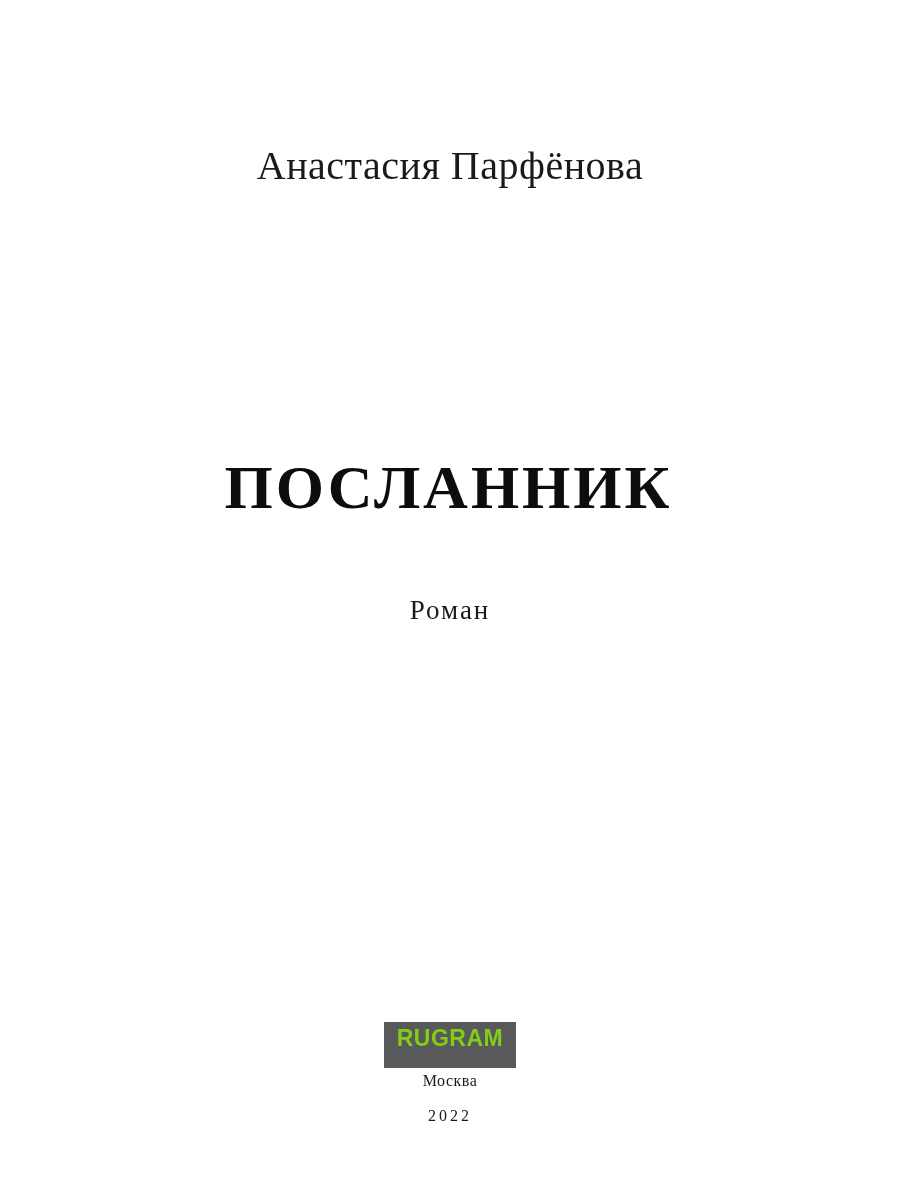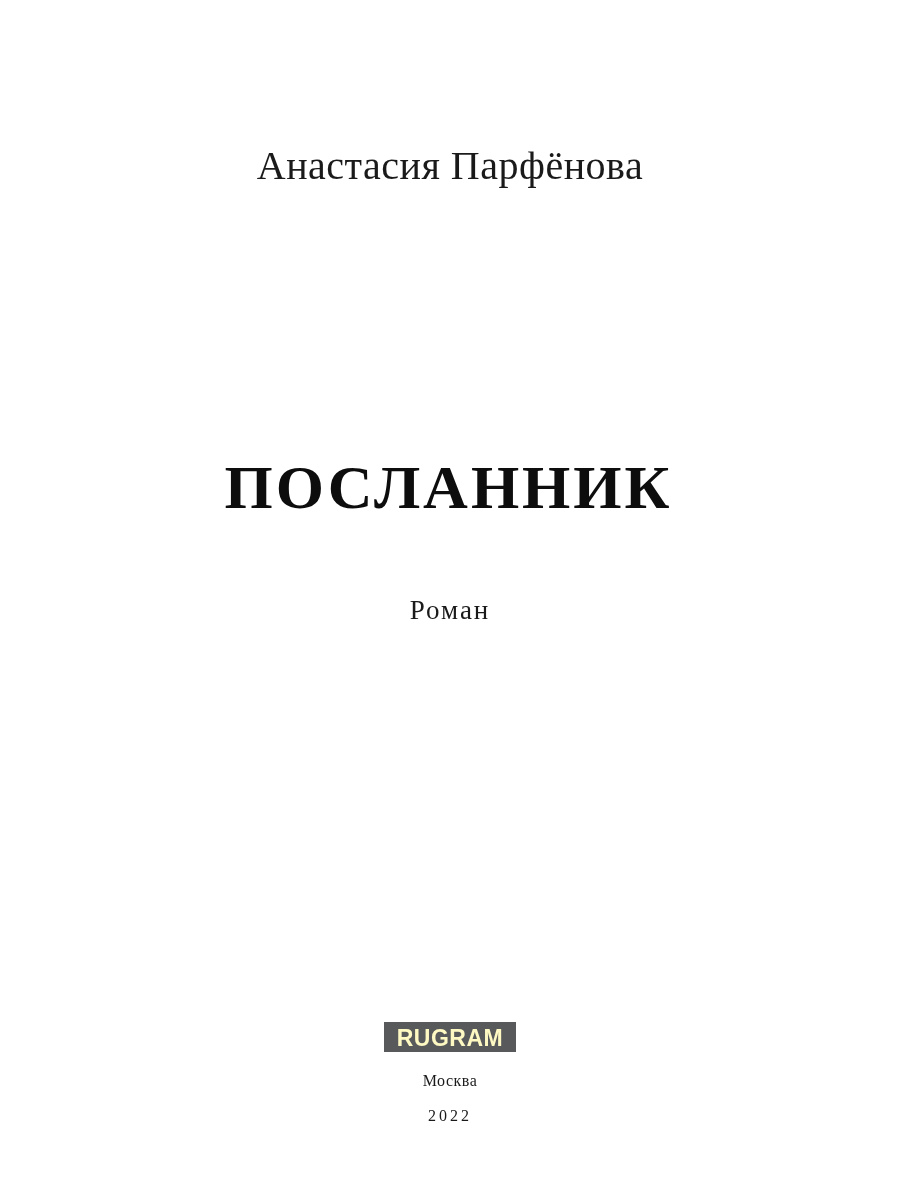--- a/index.html
+++ b/index.html
@@ -70,31 +70,31 @@
     position: absolute;
     top: 1022px;
     left: 0;
     width: 900px;
     text-align: center;
   }
 
   .logo {
     display: inline-block;
     background: #58595b;
-    color: #fef9c3;
+    color: #84cc16;
     font-family: "Liberation Sans", sans-serif;
     font-weight: 700;
     font-size: 23px;
     letter-spacing: 0.5px;
-    padding: 5px 13px 2px 13px;
+    padding: 5px 13px 18px 13px;
     line-height: 1;
   }
 
   .city {
-    margin-top: 20px;
+    margin-top: 4px;
     font-family: "Liberation Serif", serif;
     font-size: 16px;
     letter-spacing: 0.5px;
     color: #1a1a1a;
   }
 
   .year {
     margin-top: 17px;
     font-family: "Liberation Serif", serif;
     font-size: 16px;

